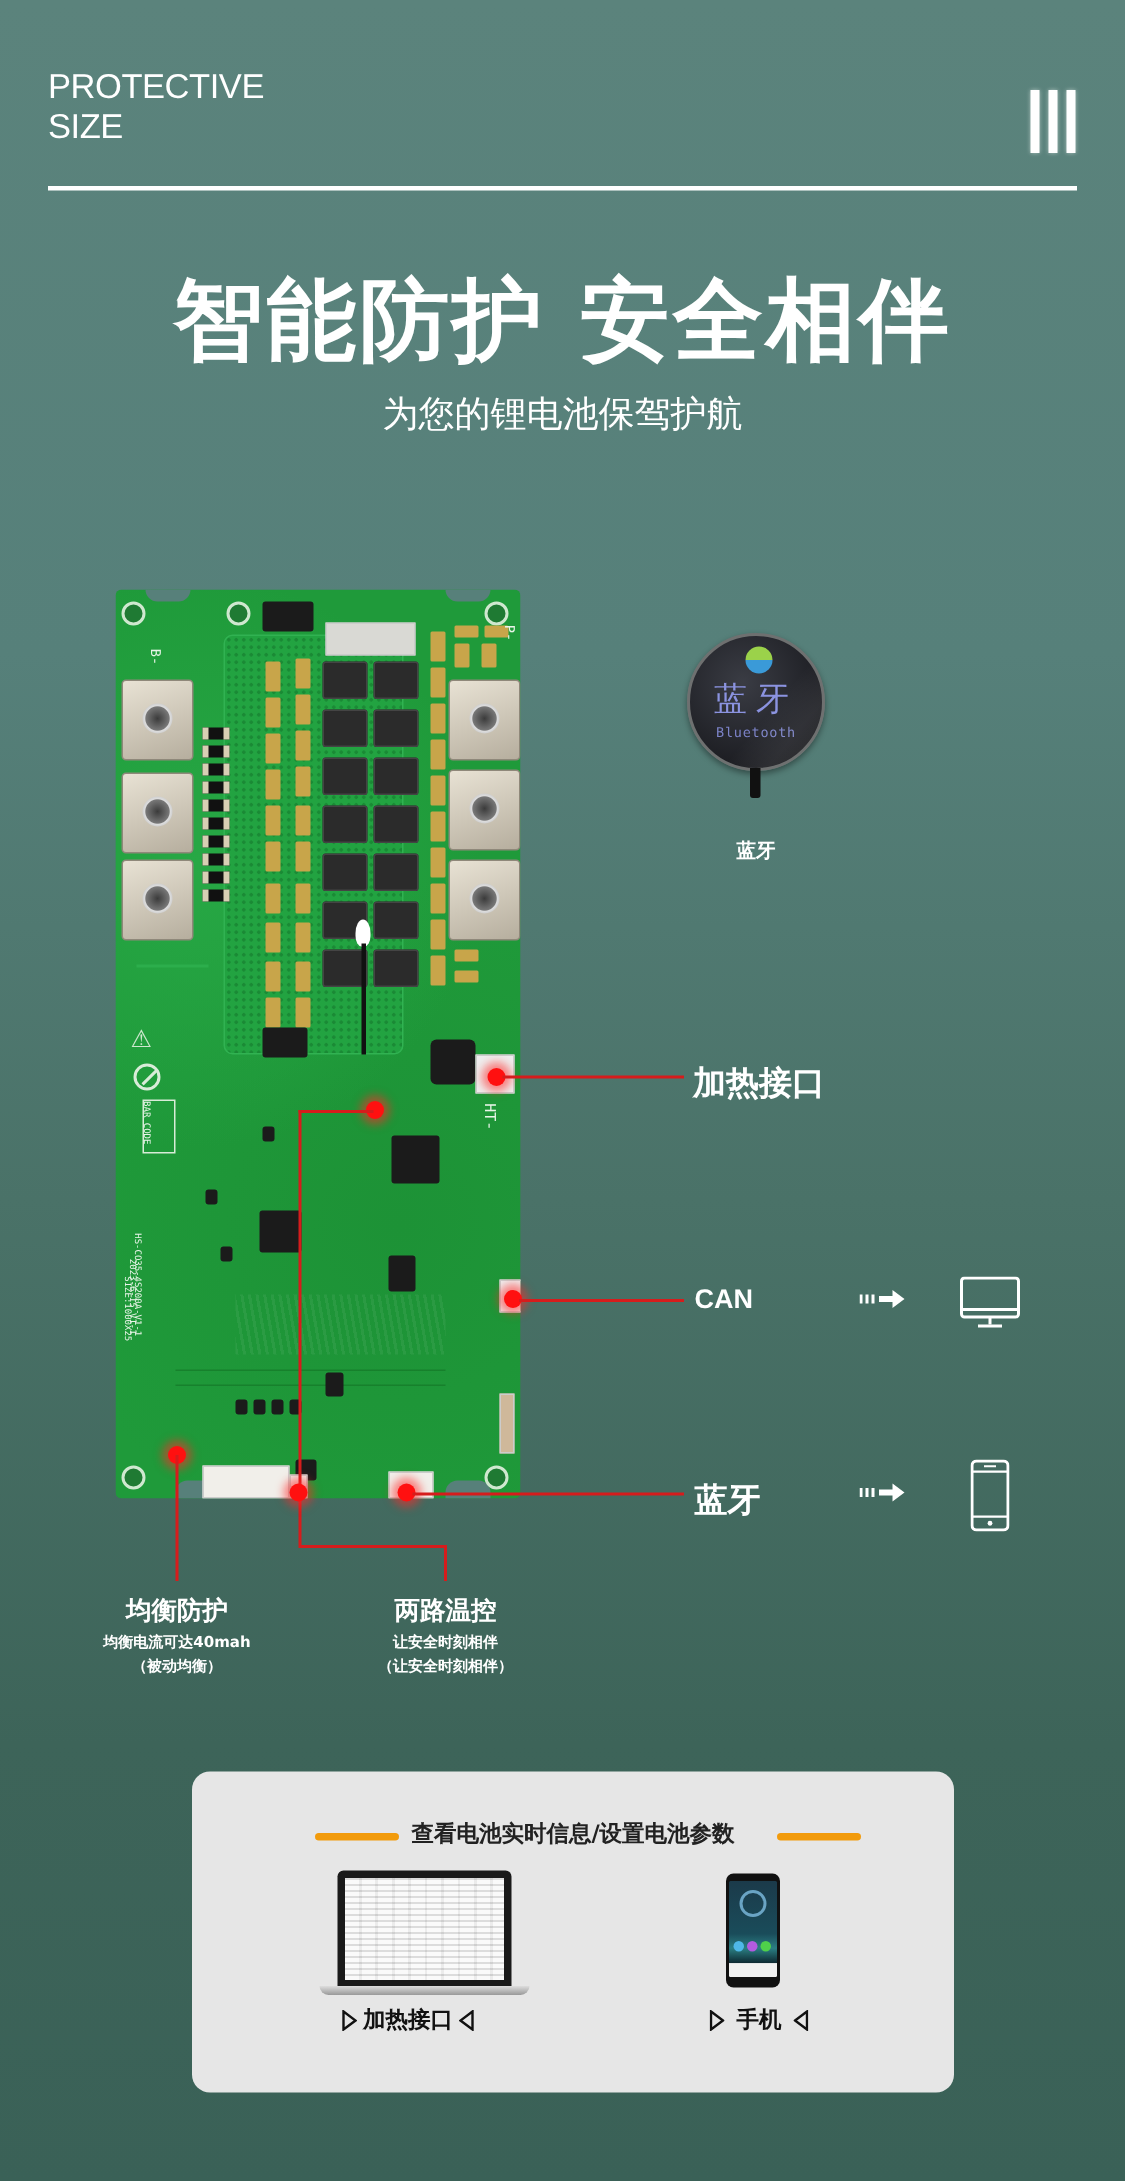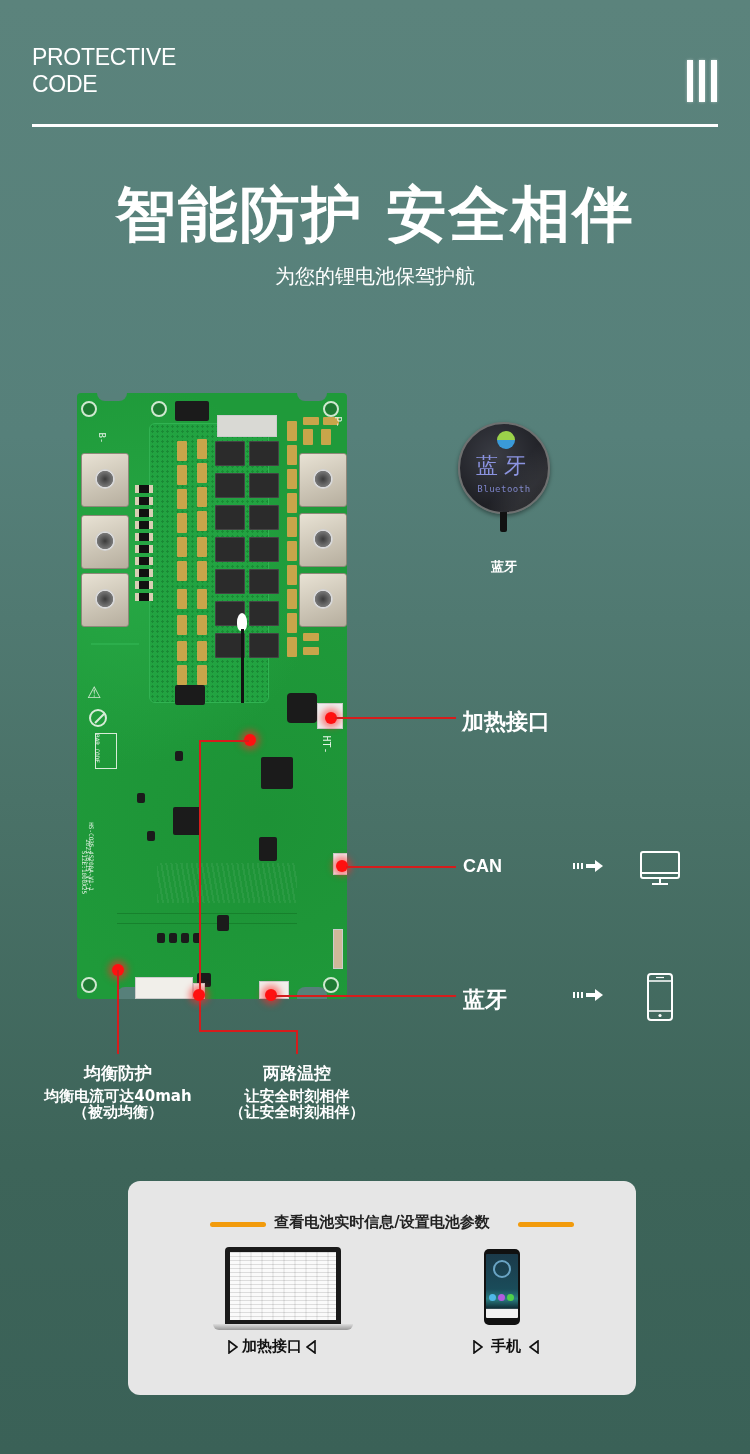--- a/index.html
+++ b/index.html
@@ -13,21 +13,21 @@
   .abs { position: absolute; }
 
   
   .brand { left: 32px; top: 44px; font-family: "Liberation Sans", sans-serif; font-size: 23px; line-height: 27px; letter-spacing: -0.3px; color: #fff; }
   .brand div { white-space: nowrap; }
   .bars { left: 687px; top: 60px; width: 30px; height: 42px; display: flex; justify-content: space-between; }
   .bars span { display: block; width: 6px; height: 42px; background: #fff; box-shadow: 0 0 3px rgba(255,255,255,0.5); }
   .rule { left: 32px; top: 124px; width: 686px; height: 3px; background: #fff; }
 
   .title { left: 0; top: 176px; width: 750px; text-align: center; font-size: 60px; font-weight: bold; letter-spacing: 2px; line-height: 76px; }
-  .subtitle { left: 0; top: 262px; width: 750px; text-align: center; font-size: 20px; line-height: 28px; }
+  .subtitle { left: 0; top: 262px; width: 750px; text-align: center; font-size: 24px; line-height: 28px; }
 
   
   .pcb { left: 77px; top: 393px; width: 270px; height: 606px; background: #1f9a3a; border-radius: 4px; overflow: hidden;
          background-image:
            radial-gradient(circle at 20% 30%, #27a845 0%, transparent 40%),
            radial-gradient(circle at 70% 70%, #1d9236 0%, transparent 50%);
   }
   .pcb .notch { position: absolute; background: #57807a; }
   .pcb .inner-plane { position: absolute; left: 72px; top: 30px; width: 120px; height: 280px; background: #22a341; border: 1px solid #31b252; border-radius: 6px;
       background-image: radial-gradient(#1a8a35 1px, transparent 1.2px); background-size: 5px 5px; }
@@ -57,21 +57,21 @@
      border: 2px solid #6e7070; box-shadow: 0 2px 4px rgba(0,0,0,0.4); overflow: hidden; }
   .bt-module::after { content: ""; position: absolute; right: -20px; top: -10px; width: 80px; height: 120px; background: linear-gradient(110deg, rgba(255,255,255,0.0) 40%, rgba(255,255,255,0.08) 60%); transform: rotate(20deg); }
   .bt-logo { position: absolute; left: 37px; top: 7px; width: 18px; height: 18px; border-radius: 50%; background: linear-gradient(180deg, #9bd24a 0%, #9bd24a 50%, #3a9ad8 50%, #3a9ad8 100%); }
   .bt-cn { position: absolute; left: 0; top: 27px; width: 88px; text-align: center; color: #8b93e0; font-family: "DejaVu Serif", serif; font-size: 22px; letter-spacing: 6px; }
   .bt-en { position: absolute; left: 0; top: 60px; width: 88px; text-align: center; color: #7c83c8; font-family: "DejaVu Sans Mono", monospace; font-size: 9px; letter-spacing: 0.5px; }
   .bt-cable { left: 500px; top: 512px; width: 7px; height: 20px; background: #111; border-radius: 0 0 2px 2px; }
   .bt-caption { left: 474px; top: 558px; width: 60px; text-align: center; font-size: 13px; font-weight: bold; }
 
   
   .feat-title { font-size: 17px; font-weight: bold; text-align: center; white-space: nowrap; }
-  .feat-sub { font-size: 15px; font-weight: bold; text-align: center; line-height: 16px; white-space: nowrap; }
+  .feat-sub { font-size: 10px; font-weight: bold; text-align: center; line-height: 16px; white-space: nowrap; }
 
   
   .card { left: 128px; top: 1181px; width: 508px; height: 214px; background: #e6e6e6; border-radius: 12px; }
   .card-heading { position: absolute; left: 0; top: 32px; width: 508px; text-align: center; font-size: 15px; color: #222; font-weight: bold; }
   .card-bar { position: absolute; top: 41px; width: 56px; height: 5px; background: #f29b0c; border-radius: 3px; }
   .laptop { position: absolute; left: 85px; top: 66px; width: 140px; height: 84px; }
   .laptop .lid { position: absolute; left: 12px; top: 0; width: 116px; height: 78px; background: #1a1a1a; border-radius: 4px 4px 0 0; padding: 5px; }
   .laptop .screen { width: 100%; height: 100%; background: #fafafa;
      background-image:
        repeating-linear-gradient(0deg, transparent 0 3px, rgba(0,0,0,0.12) 3px 4px),
@@ -86,21 +86,21 @@
   .phone .b2 { left: 12px; background: #b25be0; }
   .phone .b3 { left: 21px; background: #4fd04a; }
   .card-cap { position: absolute; top: 156px; font-size: 15px; color: #111; font-weight: bold; white-space: nowrap; display: flex; align-items: center; gap: 4px; }
   .tri { width: 10px; height: 14px; }
 </style>
 </head>
 <body>
 
 <div class="abs brand">
   <div>PROTECTIVE</div>
-  <div>CODE</div>
+  <div>SIZE</div>
 </div>
 <div class="abs bars">
   <span></span>
     <span></span>
     <span></span>
 </div>
 <div class="abs rule"></div>
 
 <div class="abs title">智能防护 安全相伴</div>
 <div class="abs subtitle">为您的锂电池保驾护航</div>

